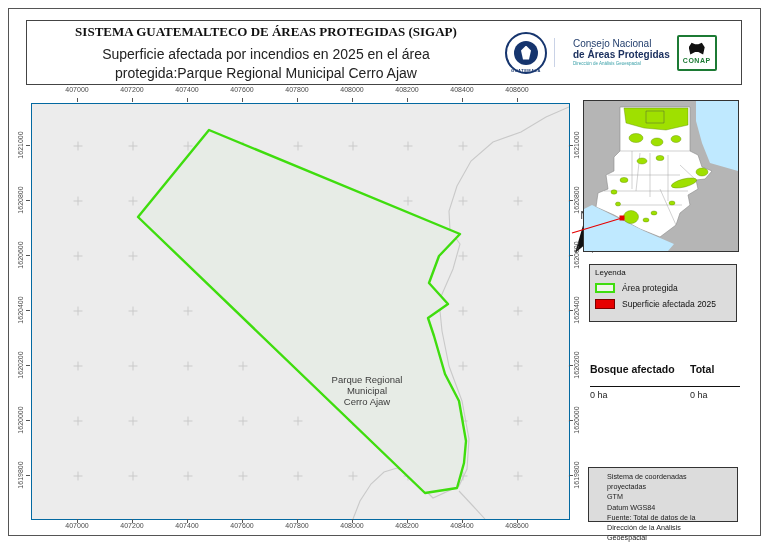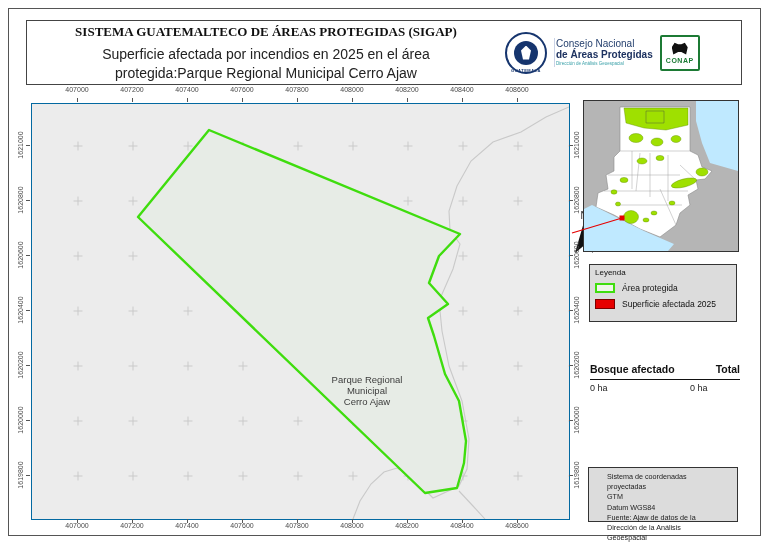--- a/index.html
+++ b/index.html
@@ -12,21 +12,21 @@
   .header-titles{flex:1;display:flex;flex-direction:column;align-items:center;justify-content:center;padding-top:2px;}
   .map-title{font-family:"Liberation Serif","DejaVu Serif",serif;font-weight:bold;font-size:13px;color:#111;}
   .map-subtitle{font-size:14px;color:#222;max-width:420px;text-align:center;line-height:1.35;margin-top:5px;}
   .logo-group{width:228px;display:flex;align-items:center;gap:7px;padding-right:8px;}
   .seal{width:38px;height:38px;border-radius:50%;border:2px solid #16356e;position:relative;
         display:flex;align-items:center;justify-content:center;flex-shrink:0;}
   .seal-inner{width:24px;height:24px;border-radius:50%;background:#16356e;position:relative;}
   .seal-inner:after{content:"";position:absolute;left:7px;top:5px;width:10px;height:14px;background:#fff;
         clip-path:polygon(50% 0,100% 35%,80% 100%,20% 100%,0 35%);}
   .seal-text{position:absolute;bottom:-1px;left:0;right:0;text-align:center;font-size:4px;color:#16356e;font-weight:bold;letter-spacing:.5px;}
-  .consejo{display:flex;flex-direction:column;line-height:1.1;border-left:1px solid #c9d2e6;padding-left:1px;}
+  .consejo{display:flex;flex-direction:column;line-height:1.1;border-left:1px solid #c9d2e6;padding-left:18px;}
   .consejo-l1{font-size:10px;color:#25406e;}
   .consejo-l2{font-size:10px;color:#1d3260;font-weight:bold;}
   .consejo-l3{font-size:4.5px;color:#3aa0a8;margin-top:2px;}
   .conap-box{width:36px;height:32px;border:2px solid #1c7a34;border-radius:2px;display:flex;flex-direction:column;
         align-items:center;justify-content:center;flex-shrink:0;background:#fff;}
   .conap-glyph{width:16px;height:13px;background:#111;
         clip-path:polygon(10% 100%,0 45%,18% 10%,40% 22%,60% 22%,82% 10%,100% 45%,90% 100%,60% 80%,40% 80%);}
   .conap-label{font-size:7px;font-weight:bold;color:#1c7a34;letter-spacing:.5px;margin-top:2px;}
   
   .map-frame{position:absolute;left:31px;top:103px;width:537px;height:415px;border:1px solid #0369a1;background:#ececec;}
@@ -40,21 +40,21 @@
   
   .inset{position:absolute;left:583px;top:100px;width:154px;height:150px;border:1.5px solid #333;background:#b5b5b5;}
   .legend{position:absolute;left:589px;top:264px;width:148px;height:58px;border:1.2px solid #333;background:#dcdcdc;padding:3px 5px;box-sizing:border-box;}
   .legend-title{font-size:8px;color:#111;}
   .legend-row{display:flex;align-items:center;gap:7px;margin-top:6px;}
   .swatch{width:20px;height:10px;box-sizing:border-box;flex-shrink:0;}
   .swatch-area{border:2px solid #3fdd0e;background:#eef6e9;}
   .swatch-affected{background:#e60000;border:0.5px solid #7a0000;}
   .legend-label{font-size:8.5px;color:#111;}
   .stats{position:absolute;left:590px;top:363px;width:150px;}
-  .stats-head{display:flex;padding-bottom:4px;border-bottom:1.6px solid #111;justify-content:space-between;}
+  .stats-head{display:flex;padding-bottom:11px;border-bottom:1.6px solid #111;}
   .stats-head .h1{font-size:10.5px;font-weight:bold;color:#111;width:100px;}
   .stats-head .h2{font-size:10.5px;font-weight:bold;color:#111;}
   .stats-vals{display:flex;margin-top:3px;}
   .stats-vals .v1{font-size:9px;color:#222;width:100px;}
   .stats-vals .v2{font-size:9px;color:#222;}
   .source-box{position:absolute;left:588px;top:467px;width:150px;height:55px;border:1.2px solid #333;background:#dcdcdc;
         padding:4px 18px;box-sizing:border-box;}
   .source-line{font-size:7.2px;line-height:1.42;color:#222;display:block;}
   .overlay{position:absolute;left:0;top:0;width:768px;height:543px;pointer-events:none;}
 </style>
@@ -170,21 +170,21 @@
     <div class="stats-vals">
       <span class="v1">0 ha</span>
       <span class="v2">0 ha</span>
     </div>
   </div>
 
   <div class="source-box">
     <span class="source-line">Sistema de coordenadas proyectadas</span>
     <span class="source-line">GTM</span>
     <span class="source-line">Datum WGS84</span>
-    <span class="source-line">Fuente: Ajaw de datos de la</span>
+    <span class="source-line">Fuente: Total de datos de la</span>
     <span class="source-line">Dirección de la Análisis Geoespacial</span>
   </div>
 <span class="axis-label-x" style="left: 77px; top: 86px;">407000</span>
     <span class="axis-label-x" style="left: 77px; top: 522px;">407000</span>
     <span class="tick" style="left: 77px; top: 98px; width: 1px; height: 4px;"></span>
     <span class="tick" style="left: 77px; top: 519px; width: 1px; height: 4px;"></span>
     <span class="axis-label-x" style="left: 132px; top: 86px;">407200</span>
     <span class="axis-label-x" style="left: 132px; top: 522px;">407200</span>
     <span class="tick" style="left: 132px; top: 98px; width: 1px; height: 4px;"></span>
     <span class="tick" style="left: 132px; top: 519px; width: 1px; height: 4px;"></span>

